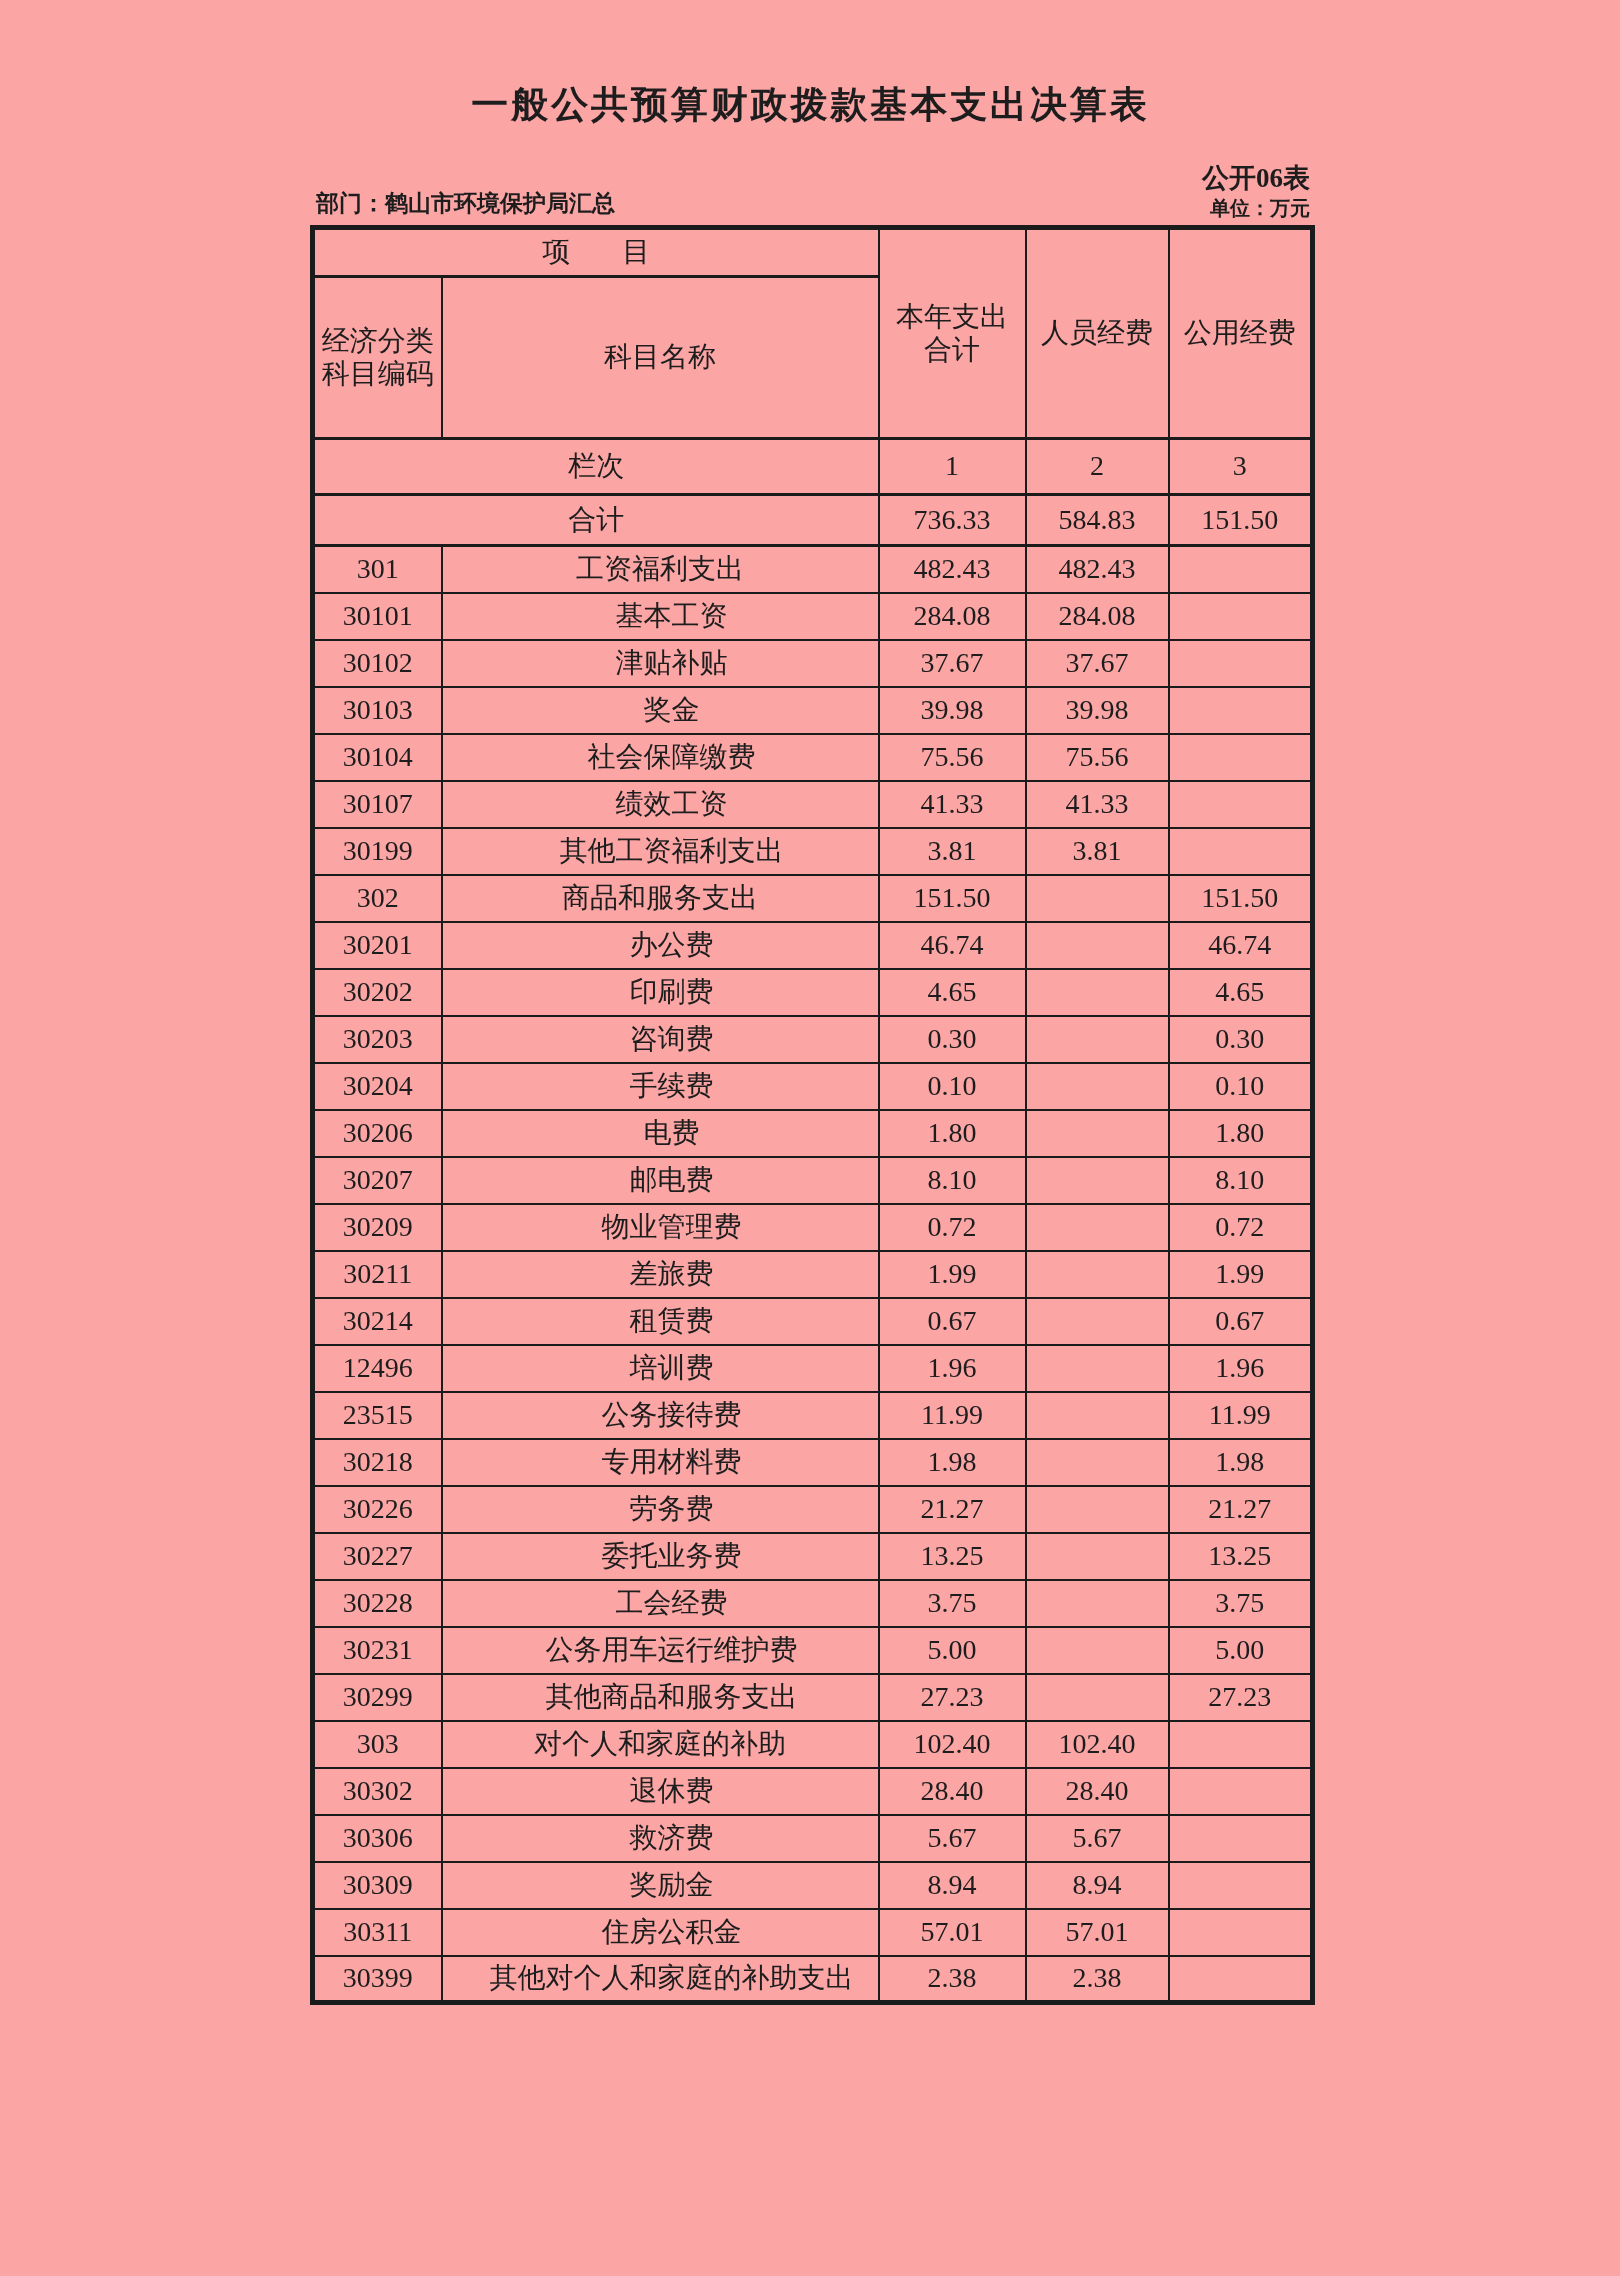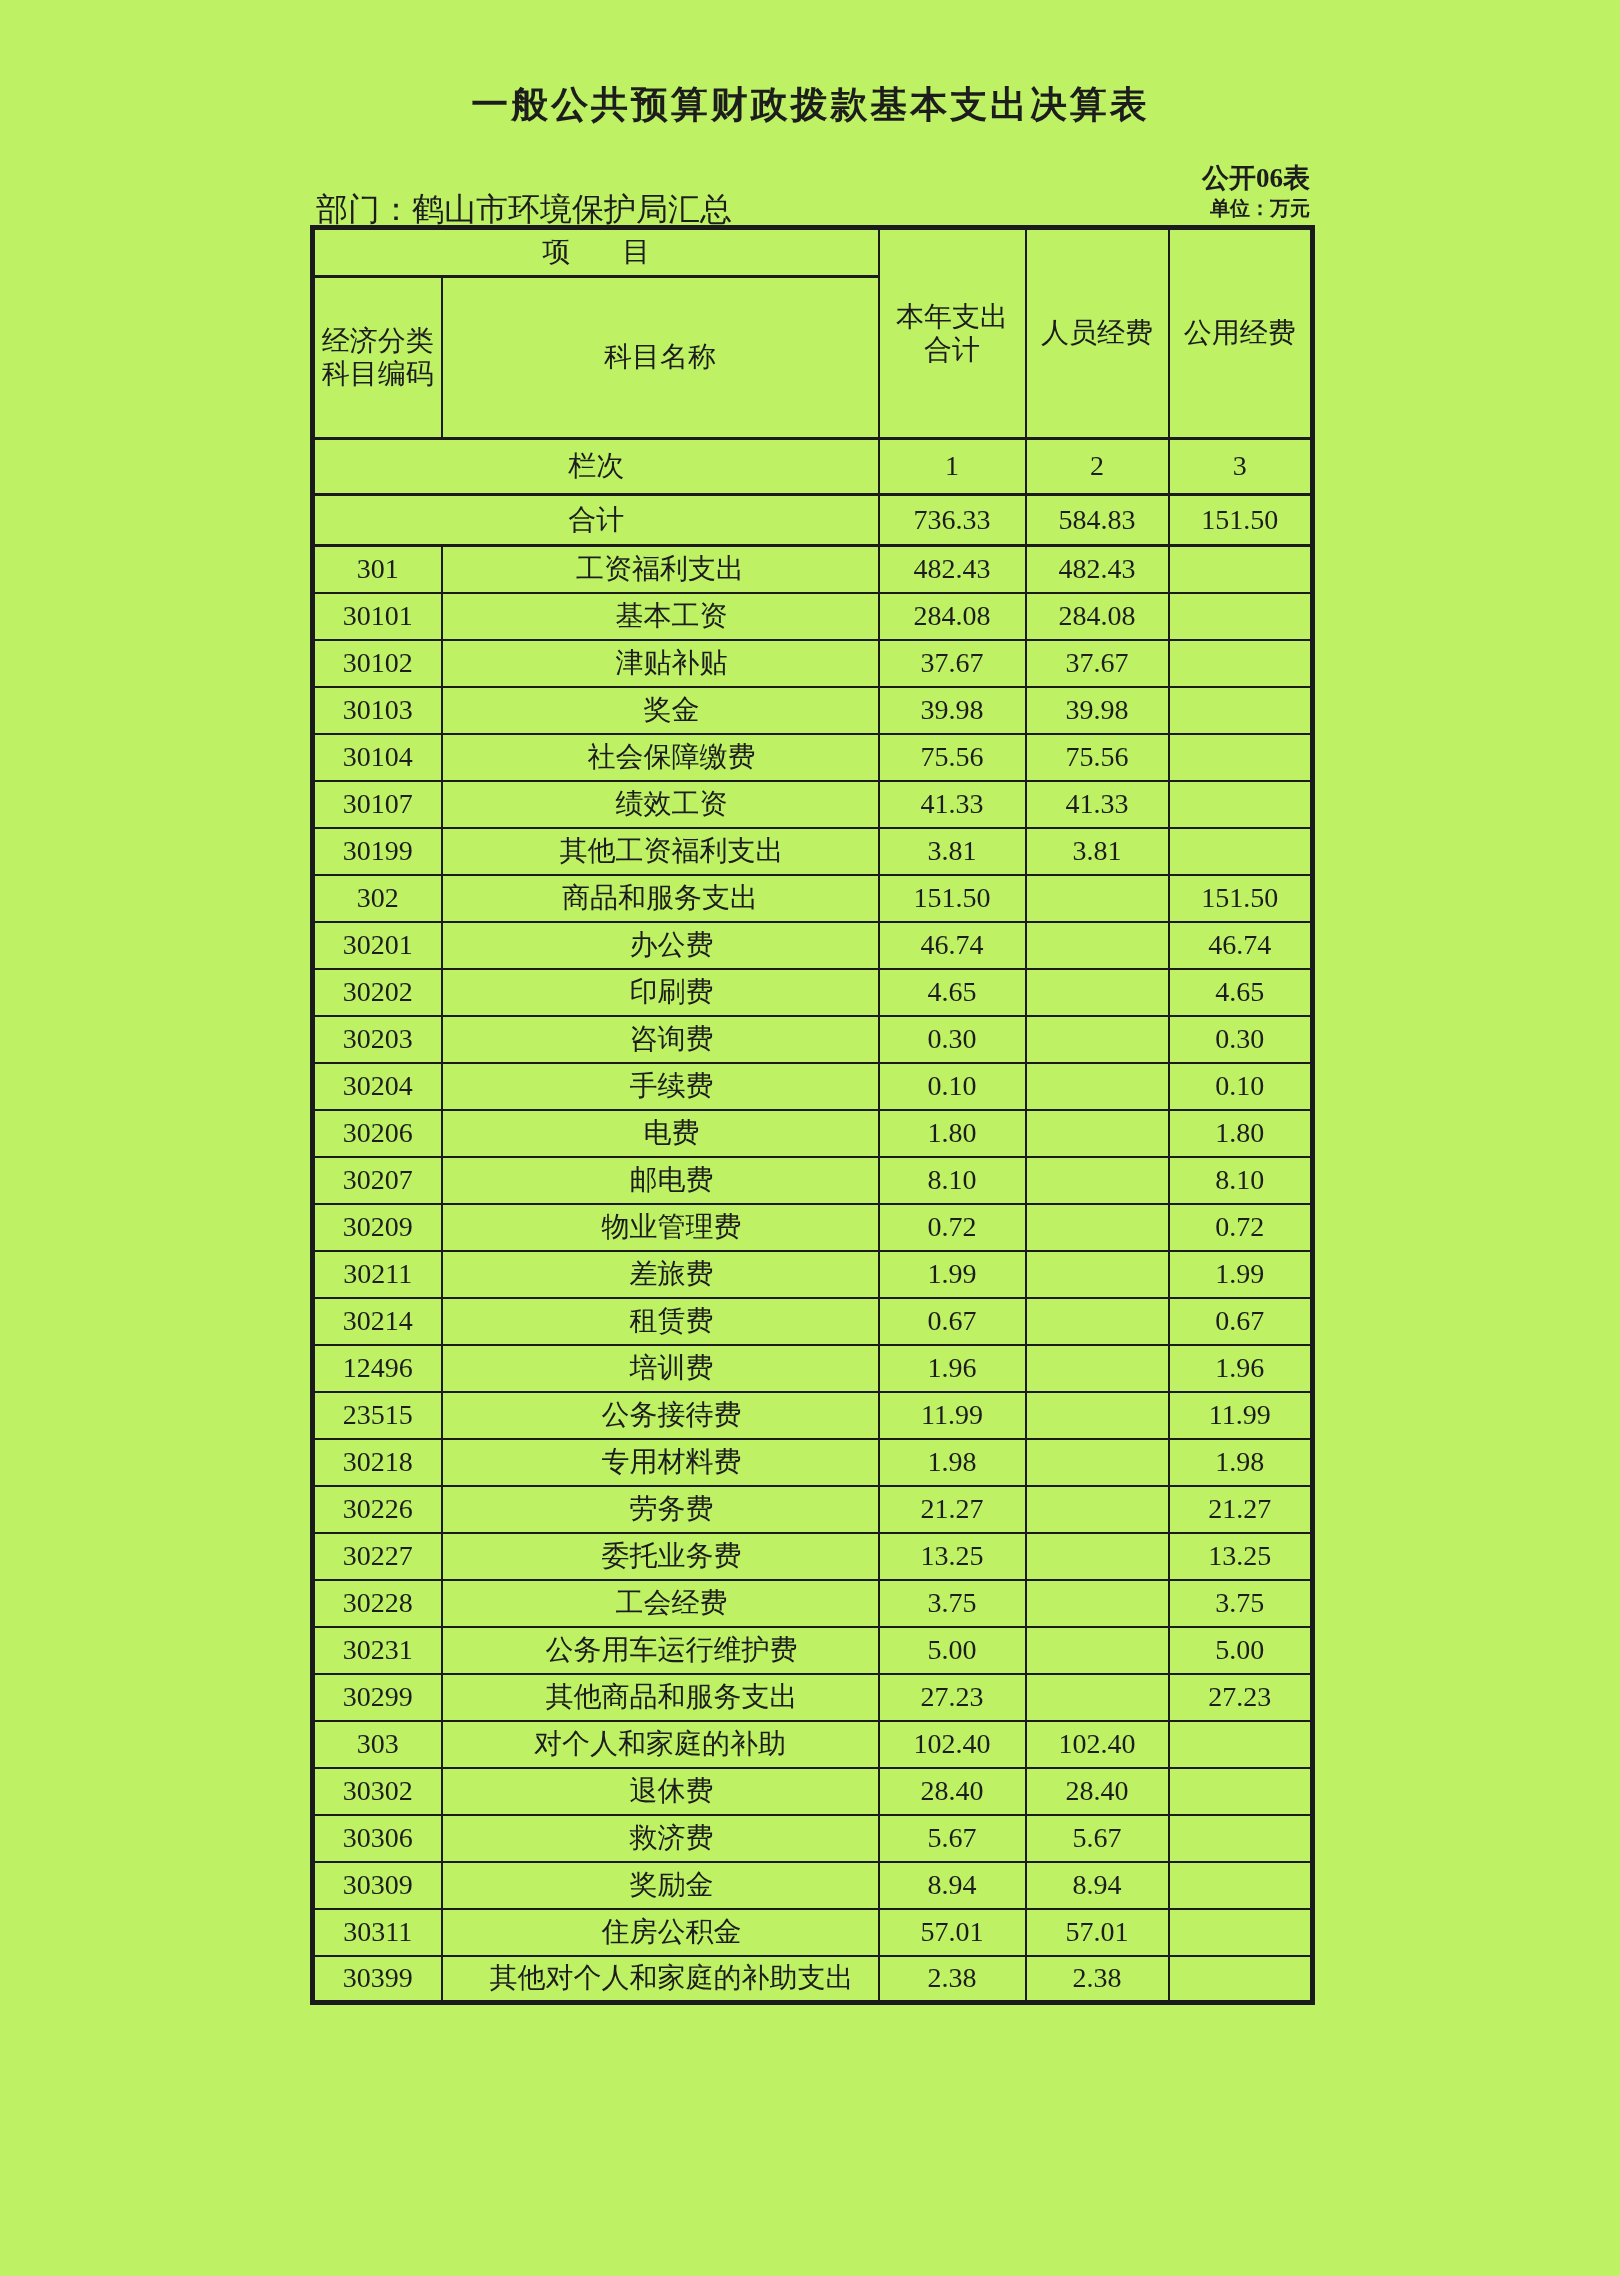--- a/index.html
+++ b/index.html
@@ -4,34 +4,34 @@
 <style>
   html,body{margin:0;padding:0;}
   body{
     width:1620px;height:2277px;
     background:#fbfbf9;
     position:relative;
     font-family:"Liberation Serif","DejaVu Serif",serif;
     color:#1d1d1d;
     -webkit-font-smoothing:antialiased;
   }
-  .page{position:absolute;inset:0;background:#bef264;}
+  .page{position:absolute;inset:0;background:#fca5a5;}
 
   .doc-title{
     position:absolute;left:310px;width:1001px;top:80px;
     text-align:center;font-size:37px;font-weight:700;letter-spacing:2.9px;
     white-space:nowrap;
   }
   .form-code{
     position:absolute;right:310px;top:160px;
     font-size:27px;font-weight:700;white-space:nowrap;
   }
   .dept-line{
     position:absolute;left:316px;top:188px;
-    font-size:32px;font-weight:400;white-space:nowrap;
+    font-size:23px;font-weight:700;white-space:nowrap;
   }
   .unit-line{
     position:absolute;right:310px;top:195px;
     font-size:20px;font-weight:700;white-space:nowrap;
   }
 
   table.budget{
     position:absolute;left:310px;top:225px;
     width:1001px;
     border-collapse:collapse;table-layout:fixed;

